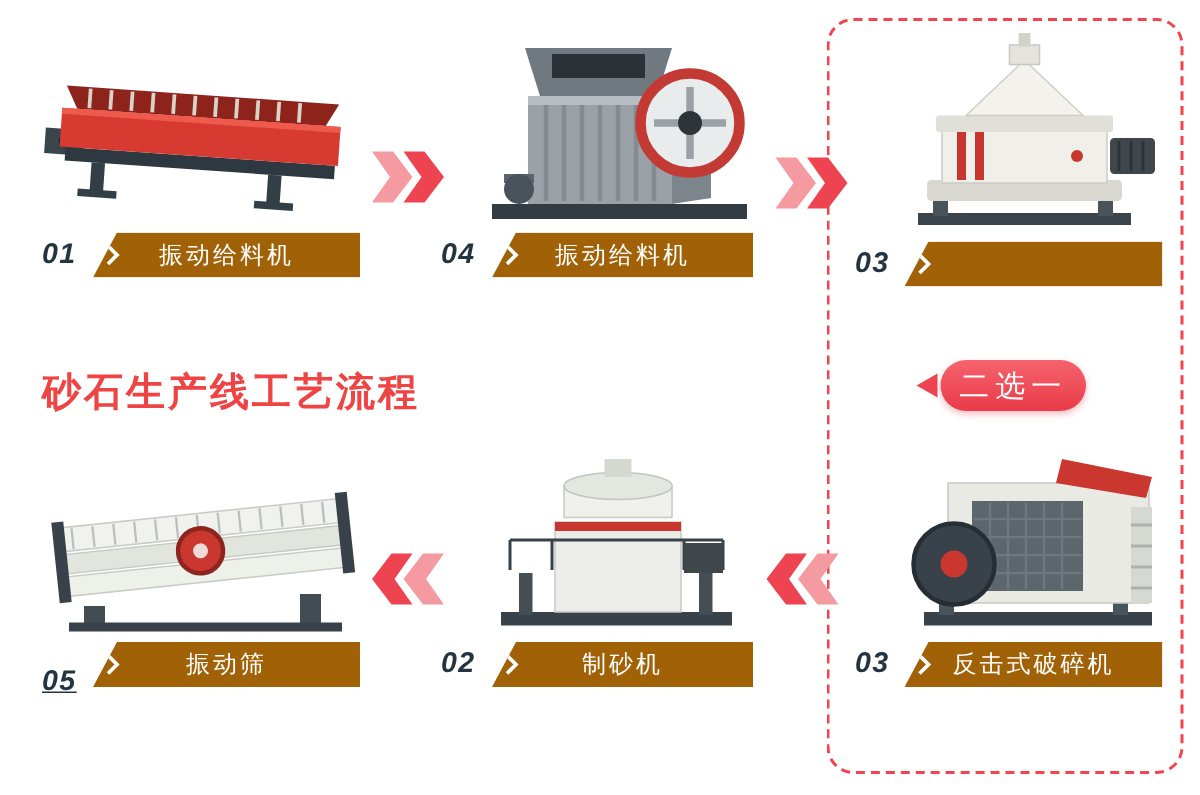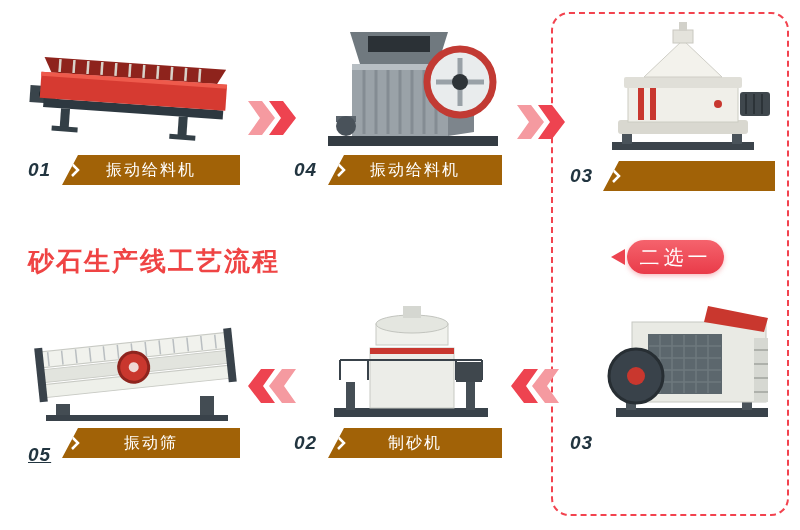--- a/index.html
+++ b/index.html
@@ -249,20 +249,26 @@
   </div>
 
   <span class="step-number" style="left:570px; top:161px;">03</span>
   <div class="ribbon" style="left:603px; top:161px; width:172px;">
     <svg class="chev" viewBox="0 0 10 14">
       <polyline points="2,1 8,7 2,13" fill="none" stroke="#ffffff" stroke-width="2.5"></polyline>
     </svg>
   </div>
 
   <span class="step-number" style="left:570px; top:428px;">03</span>
+  <div class="ribbon" style="left:603px; top:428px; width:172px;">
+    <svg class="chev" viewBox="0 0 10 14">
+      <polyline points="2,1 8,7 2,13" fill="none" stroke="#ffffff" stroke-width="2.5"></polyline>
+    </svg>
+    <span>反击式破碎机</span>
+  </div>
 
   <span class="step-number" style="left:294px; top:428px;">02</span>
   <div class="ribbon" style="left:328px; top:428px; width:174px;">
     <svg class="chev" viewBox="0 0 10 14">
       <polyline points="2,1 8,7 2,13" fill="none" stroke="#ffffff" stroke-width="2.5"></polyline>
     </svg>
     <span>制砂机</span>
   </div>
 
   <span class="step-number" style="left:28px; top:440px;text-decoration:underline;">05</span>

